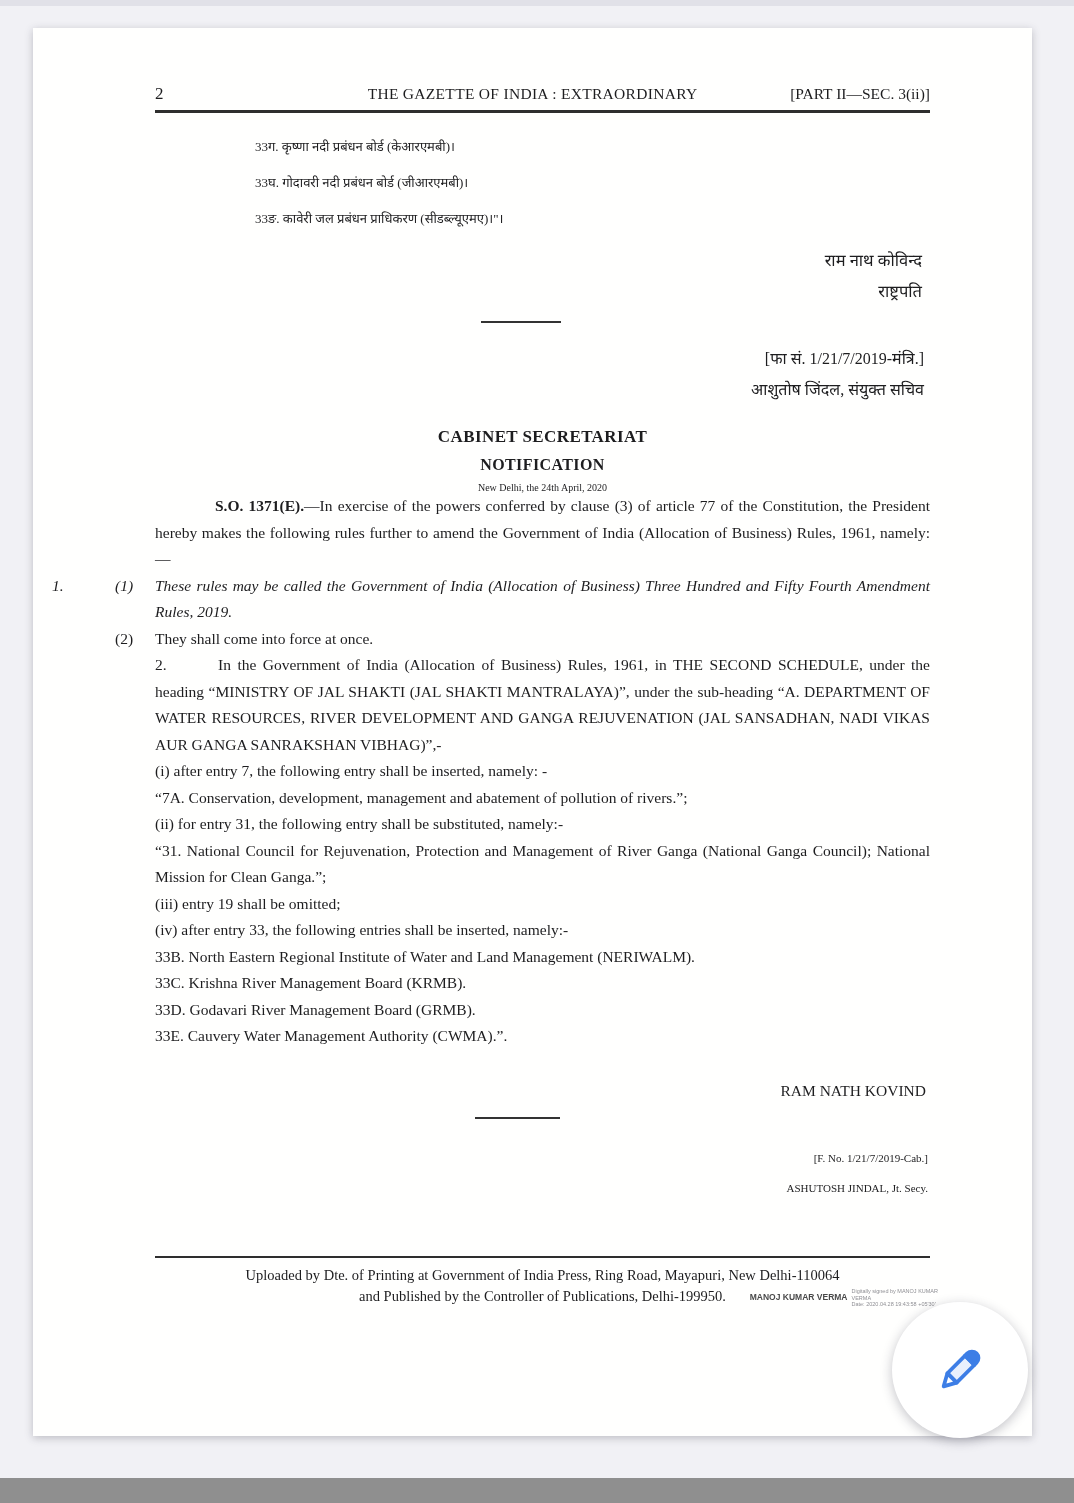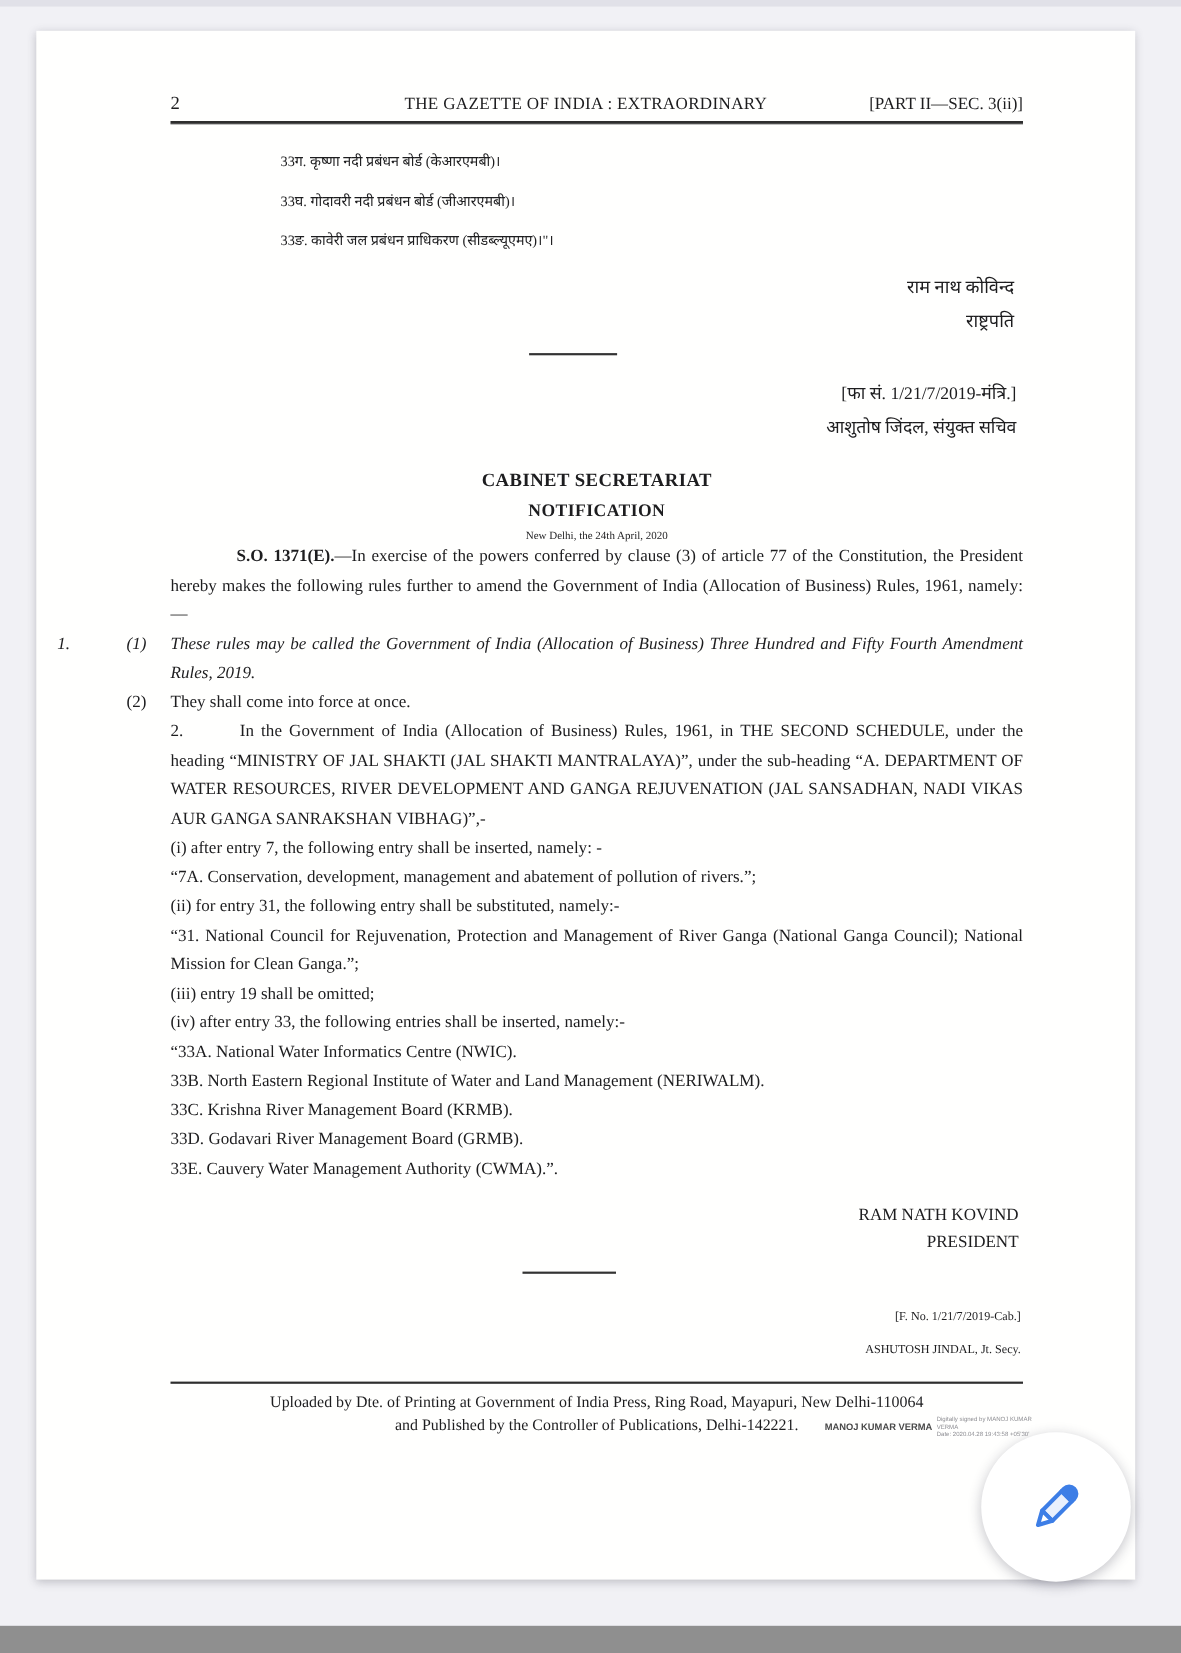--- a/index.html
+++ b/index.html
@@ -37,21 +37,21 @@
   .so { margin-top:9px; text-indent:60px; }
   .so .lbl { font-weight:bold; }
   span.num { display:inline-block; width:63px; text-indent:0; }
   span.sub { display:inline-block; width:40px; text-indent:0; }
   .r1  { margin:11px 0 0 103px; text-indent:-103px;font-style:italic; }
   .r1b { margin:9px 0 0 103px; text-indent:-40px; }
   .r2  { margin-top:13px; }
   .clause { margin:10px 0 0 69px; line-height:26.5px; }
   .cquote { margin:10px 0 0 97px; line-height:26.5px; }
   .entry  { margin:9px 0 0 90px; line-height:18px; }
-  .en-sign { margin-top:16px; font-size:15.5px; line-height:25px; padding-right:4px; }
+  .en-sign { margin-top:28px; font-size:15.5px; line-height:25px; padding-right:4px; }
   .en-ref  { margin-top:24px; font-size:11px; line-height:30px; padding-right:2px; }
 
   .footer { position:absolute; left:122px; right:102px; top:1228px; font-size:14.5px; }
   .footer .rule { border-top:2px solid #2e2e2e; height:0; }
   .f1 { text-align:center; margin:8px 0 0; line-height:18px; }
   .f2row { position:relative; text-align:center; margin:3px 0 0; line-height:18px; }
   .sig { position:absolute; right:-8px; top:1px; display:flex; align-items:flex-start; gap:4px; }
   .signer { font-family:"Liberation Sans", sans-serif; font-size:8.5px; font-weight:bold; color:#4a4a4a; white-space:nowrap; }
   .stamp { font-family:"Liberation Sans", sans-serif; font-size:5.5px; line-height:6.5px; color:#8f8f94; text-align:left; white-space:nowrap; }
 
@@ -109,44 +109,42 @@
 
     <p class="body r2"><span class="num">2.</span><span>In the Government of India (Allocation of Business) Rules, 1961, in THE SECOND SCHEDULE, under the heading “MINISTRY OF JAL SHAKTI (JAL SHAKTI MANTRALAYA)”, under the sub-heading “A. DEPARTMENT OF WATER RESOURCES, RIVER DEVELOPMENT AND GANGA REJUVENATION (JAL SANSADHAN, NADI VIKAS AUR GANGA SANRAKSHAN VIBHAG)”,-</span></p>
 
     <p class="body clause">(i) after entry 7, the following entry shall be inserted, namely: -</p>
     <p class="body cquote">“7A. Conservation, development, management and abatement of pollution of rivers.”;</p>
     <p class="body clause">(ii) for entry 31, the following entry shall be substituted, namely:-</p>
     <p class="body cquote">“31. National Council for Rejuvenation, Protection and Management of River Ganga (National Ganga Council); National Mission for Clean Ganga.”;</p>
     <p class="body clause">(iii) entry 19 shall be omitted;</p>
     <p class="body clause">(iv) after entry 33, the following entries shall be inserted, namely:-</p>
 
-    <p class="body entry">“33A. National Water Informatics Centre (NWIC).</p>
     <p class="body entry">33B. North Eastern Regional Institute of Water and Land Management (NERIWALM).</p>
     <p class="body entry">33C. Krishna River Management Board (KRMB).</p>
     <p class="body entry">33D. Godavari River Management Board (GRMB).</p>
     <p class="body entry">33E. Cauvery Water Management Authority (CWMA).”.</p>
 
     <div class="en-sign right">
       <div>RAM NATH KOVIND</div>
-      <div>PRESIDENT</div>
     </div>
 
     <div class="sep2"></div>
 
     <div class="en-ref right">
       <div>[F. No. 1/21/7/2019-Cab.]</div>
       <div>ASHUTOSH JINDAL, Jt. Secy.</div>
     </div>
   </div>
 
   <div class="footer">
     <div class="rule"></div>
     <p class="f1">Uploaded by Dte. of Printing at Government of India Press, Ring Road, Mayapuri, New Delhi-110064</p>
     <div class="f2row">
-      <span>and Published by the Controller of Publications, Delhi-142221.</span>
+      <span>and Published by the Controller of Publications, Delhi-199950.</span>
       <span class="sig">
         <span class="signer">MANOJ KUMAR VERMA</span>
         <span class="stamp">
           <div>Digitally signed by MANOJ KUMAR</div>
           <div>VERMA</div>
           <div>Date: 2020.04.28 19:43:58 +05'30'</div>
         </span>
       </span>
     </div>
   </div>

